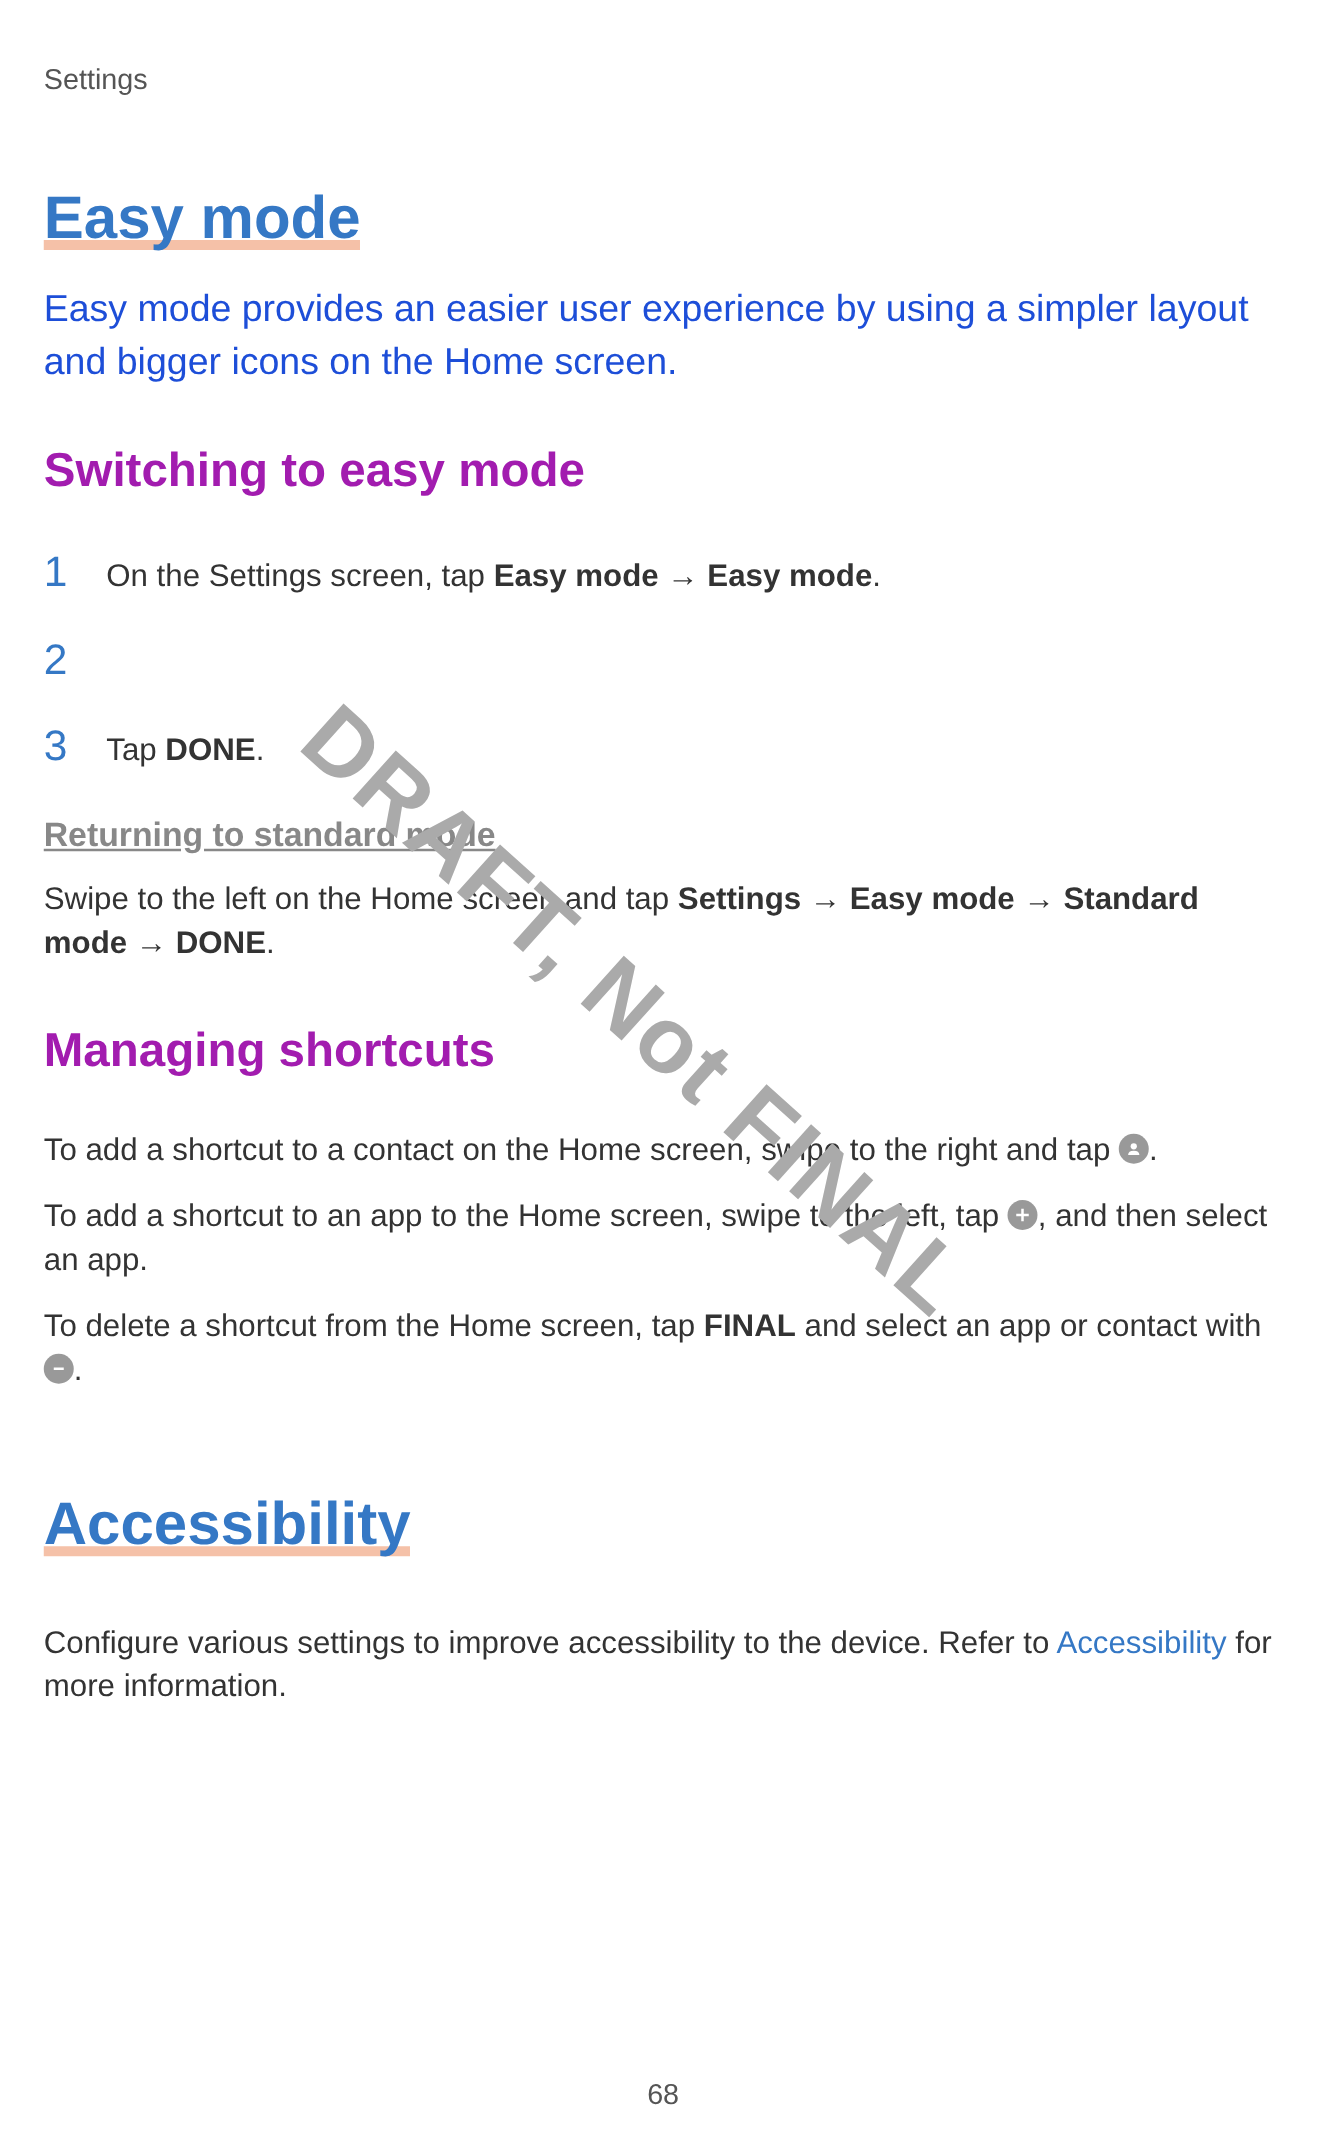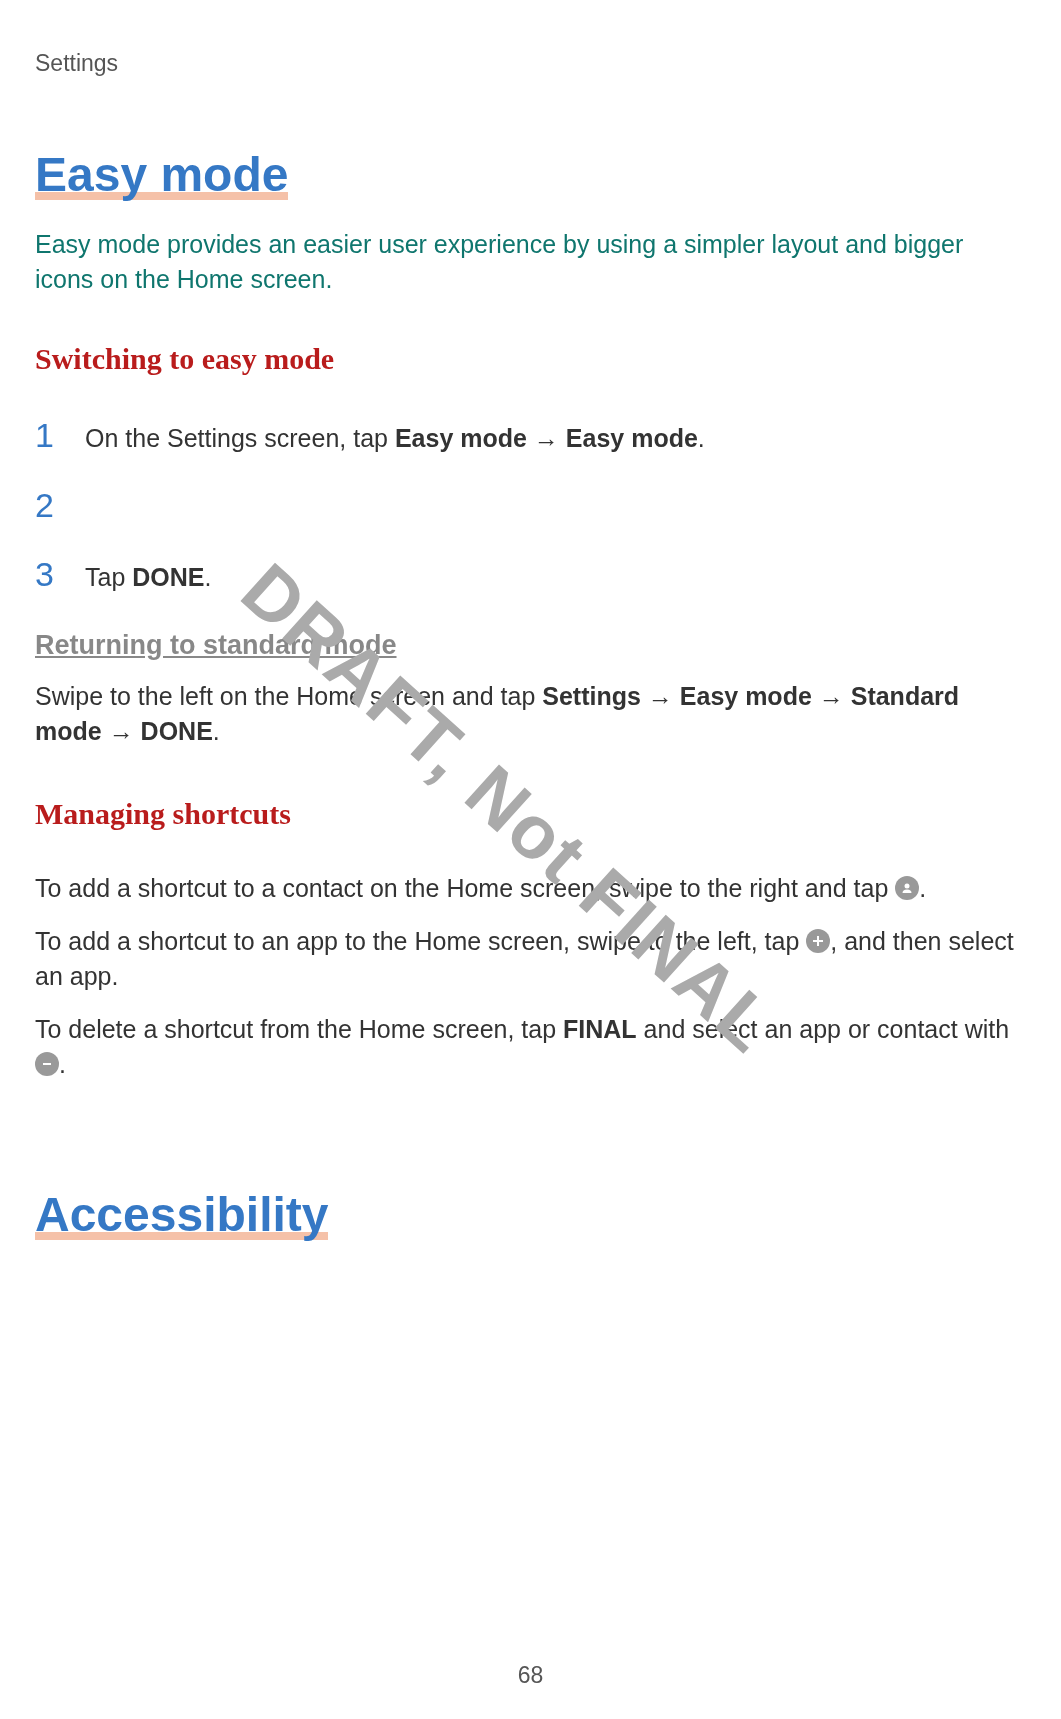--- a/index.html
+++ b/index.html
@@ -39,33 +39,32 @@
       position: absolute;
       left: 0;
       bottom: 2px;
       height: 8px;
       width: 100%;
       background: #f5c1a8;
       z-index: -1;
     }
     
     .intro-text {
-      font-size: 25px;
-      color: #0f766e;
+      font-size: 30px;
+      color: #1d4ed8;
       line-height: 1.4;
       margin-bottom: 45px;
       font-weight: 400;
     }
     
     .sub-heading {
-      font-size: 30px;
-      color: #b91c1c;
+      font-size: 38px;
+      color: #a21caf;
       font-weight: bold;
       margin-bottom: 40px;
-      font-family: Liberation Serif, serif;
     }
     
     .step-list {
       list-style: none;
       margin-bottom: 35px;
     }
     
     .step-item {
       display: flex;
       align-items: baseline;
@@ -228,18 +227,21 @@
   <p class="body-text">
     <span>To delete a shortcut from the Home screen, tap </span><span class="bold">FINAL</span><span> and select an app or contact with </span><span class="icon-circle">
         <svg viewBox="0 0 14 14" fill="white">
           <rect x="3" y="6" width="8" height="2"></rect>
         </svg>
       </span><span>.</span>
   </p>
   
   <h1 class="main-heading section-gap">Accessibility</h1>
   
+  <p class="body-text" style="margin-top:25px;">
+    <span>Configure various settings to improve accessibility to the device. Refer to </span><span class="link">Accessibility</span><span> for more information.</span>
+  </p>
   
 </div>
 
 <div class="watermark">DRAFT, Not FINAL</div>
 
 <div class="page-number">68</div>
 
 </body></html>

